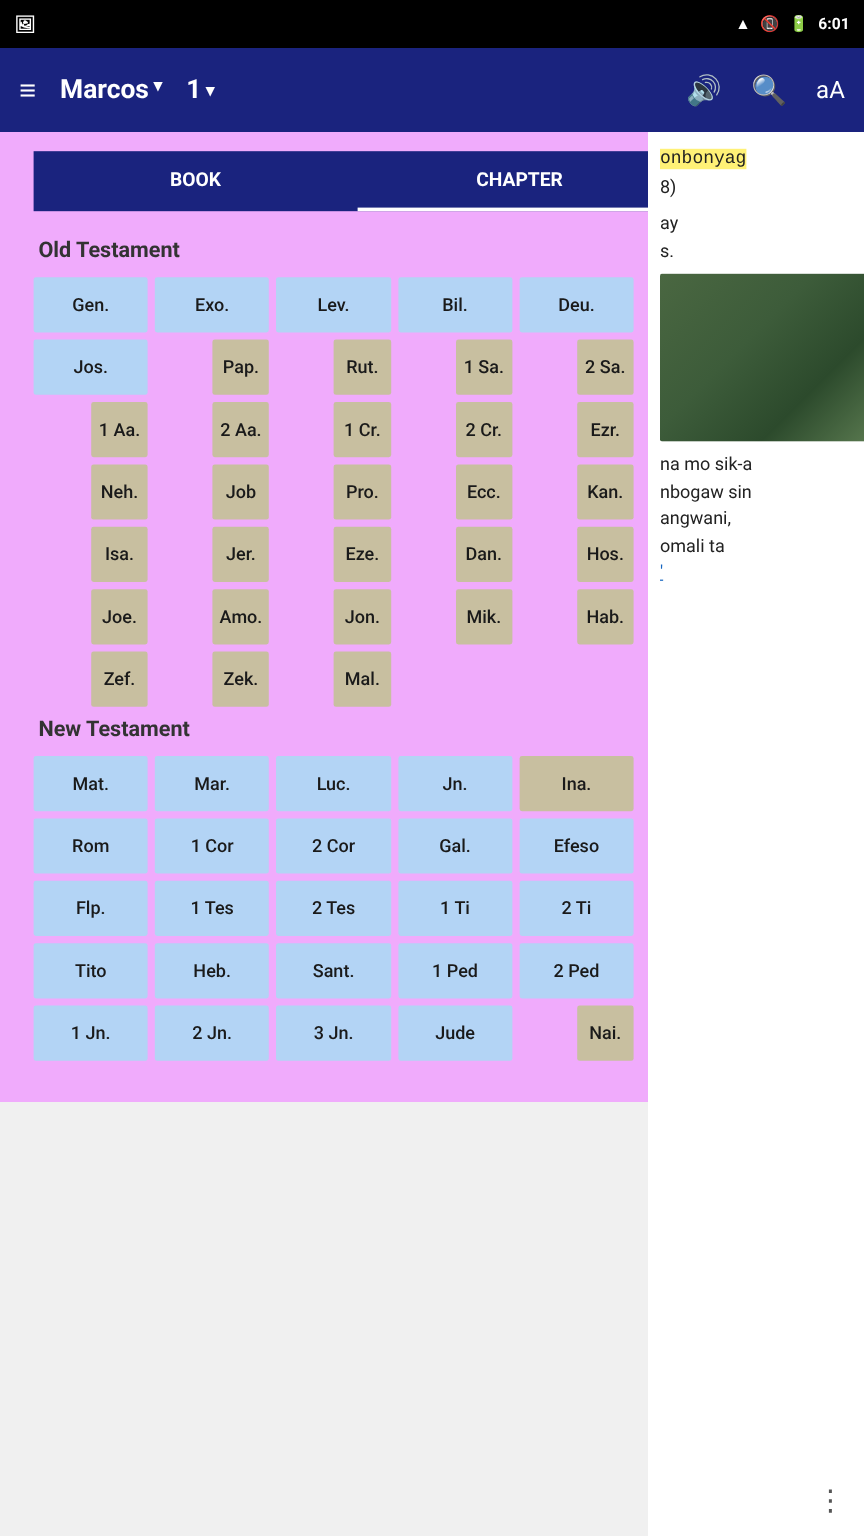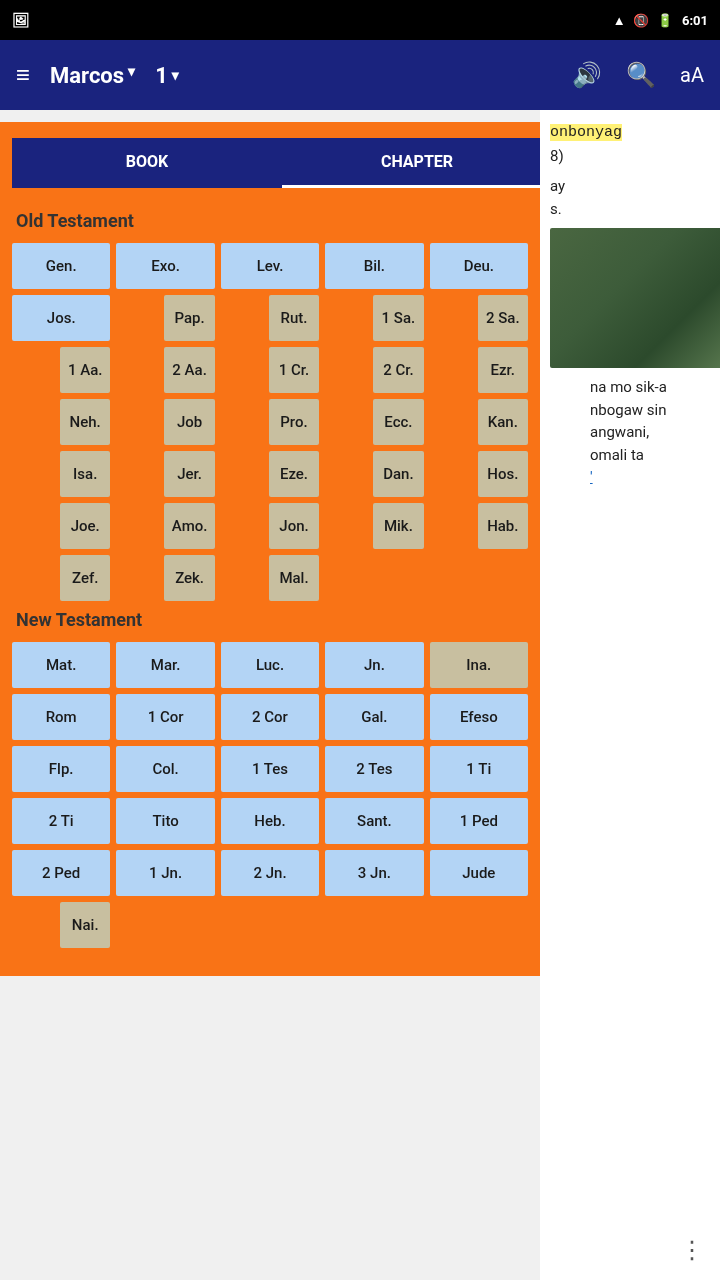--- a/index.html
+++ b/index.html
@@ -35,24 +35,24 @@
     }
     .tab {
       flex: 1; display: flex; align-items: center; justify-content: center;
       color: #fff; font-size: 16px; font-weight: bold; cursor: pointer;
       border-bottom: 3px solid transparent;
     }
     .tab.active { border-bottom: 3px solid #fff; }
 
     
     .dropdown-panel {
-      position: absolute; top: 122px; left: 0; width: 540px;
-      background: #f97316; z-index: 100;
+      position: absolute; top: 110px; left: 0; width: 540px;
+      background: #f0abfc; z-index: 100;
       overflow-y: auto; max-height: 1170px;
-      padding: 16px 12px 20px 12px;
+      padding: 16px 12px 20px 28px;
     }
     .section-title {
       font-size: 18px; font-weight: bold; color: #333;
       margin: 8px 0 12px 4px;
     }
     .book-grid {
       display: grid; grid-template-columns: repeat(5, 1fr);
       gap: 6px; margin-bottom: 8px;
     }
     .book-btn {
@@ -127,21 +127,21 @@
   <div class="bible-text">
     <span class="bible-highlight">onbonyag</span><br>
     <span>8)</span>
     <div style="margin-top:8px;">
       <span>ay</span><br>
       <span>s.</span>
     </div>
     <div class="bible-img">
       <div class="bible-img-inner"></div>
     </div>
-    <div style="margin-top:8px;margin-left:40px;">
+    <div style="margin-top:8px;">
       <span>na mo sik-a</span><br>
       <span>nbogaw sin</span><br>
       <span>angwani,</span><br>
       <span>omali ta</span><br>
       <span class="bible-link">'</span>
     </div>
   </div>
 </div>
 
 <div class="dropdown-panel">
@@ -201,21 +201,20 @@
       <button class="book-btn">Mar.</button>
       <button class="book-btn">Luc.</button>
       <button class="book-btn">Jn.</button>
       <button class="book-btn selected">Ina.</button>
       <button class="book-btn">Rom</button>
       <button class="book-btn">1 Cor</button>
       <button class="book-btn">2 Cor</button>
       <button class="book-btn">Gal.</button>
       <button class="book-btn">Efeso</button>
       <button class="book-btn">Flp.</button>
-      <button class="book-btn">Col.</button>
       <button class="book-btn">1 Tes</button>
       <button class="book-btn">2 Tes</button>
       <button class="book-btn">1 Ti</button>
       <button class="book-btn">2 Ti</button>
       <button class="book-btn">Tito</button>
       <button class="book-btn">Heb.</button>
       <button class="book-btn">Sant.</button>
       <button class="book-btn">1 Ped</button>
       <button class="book-btn">2 Ped</button>
       <button class="book-btn">1 Jn.</button>

